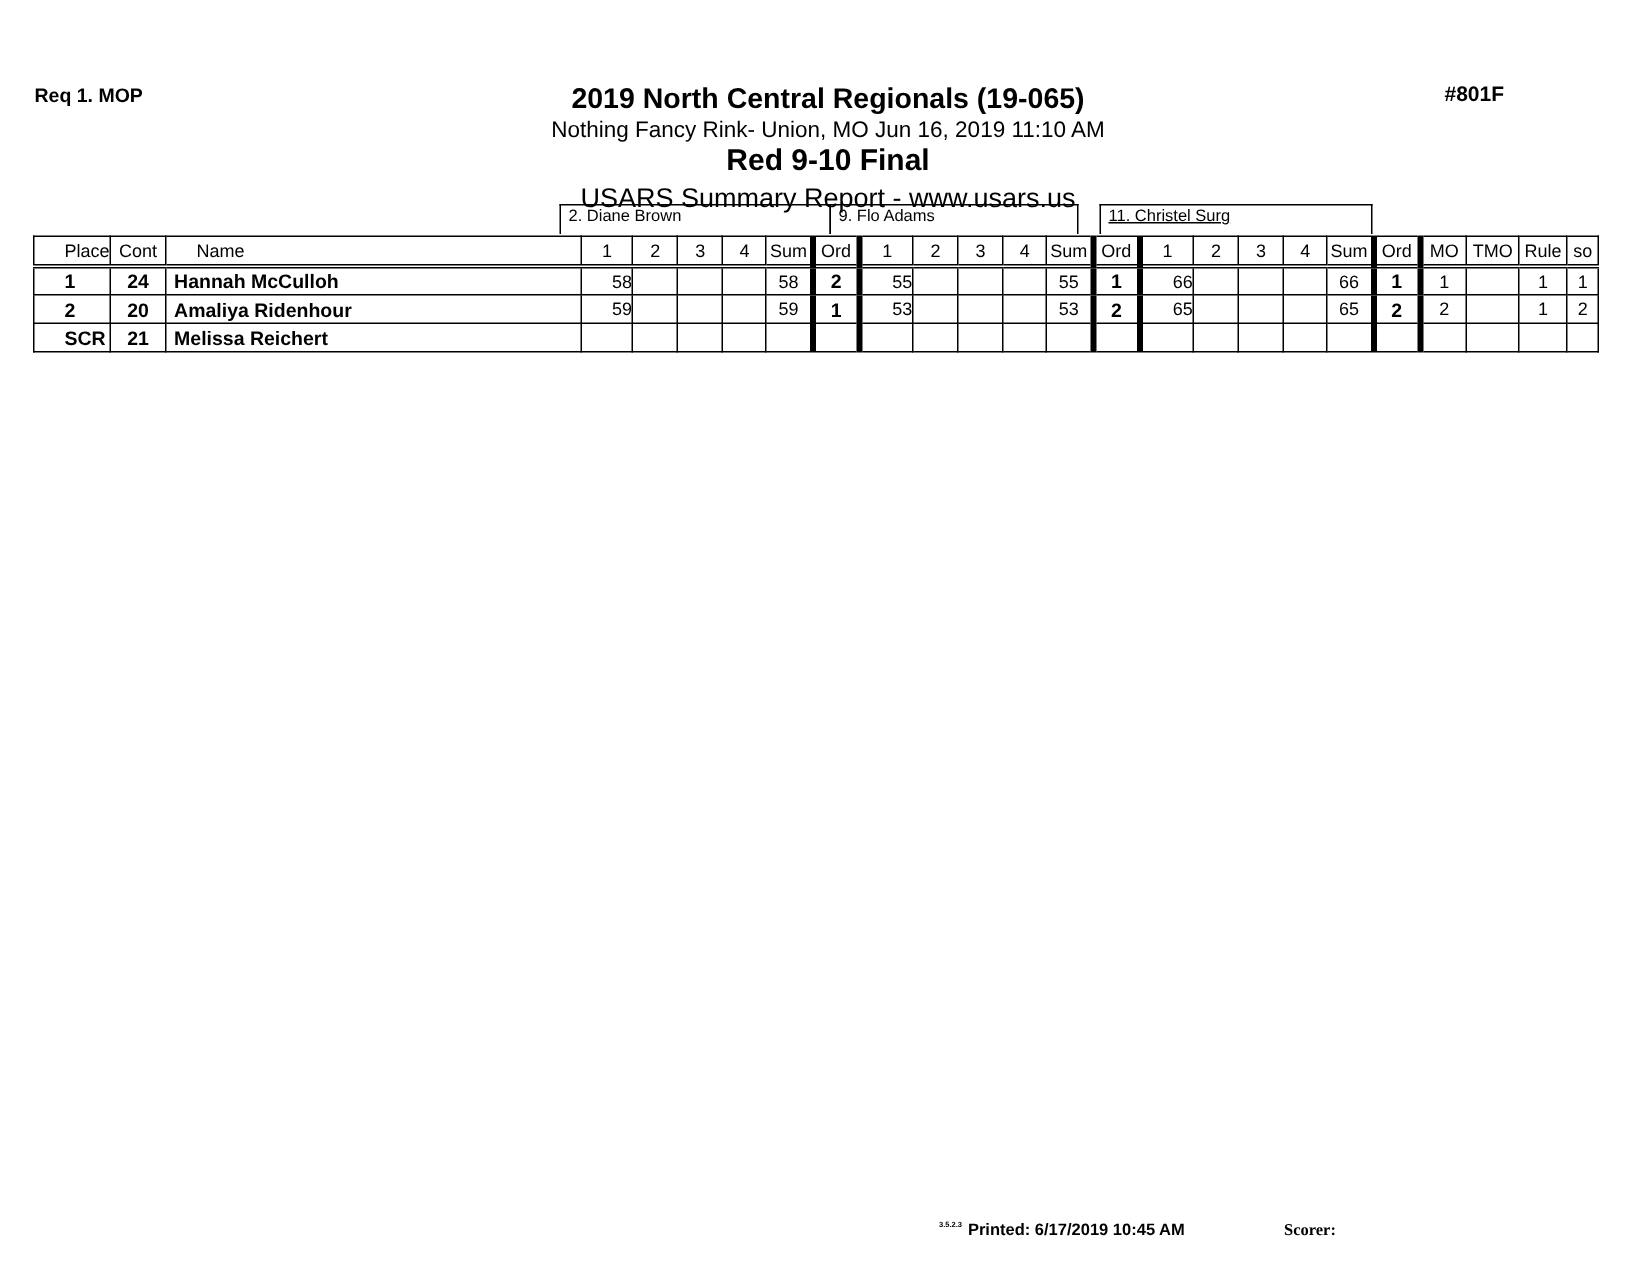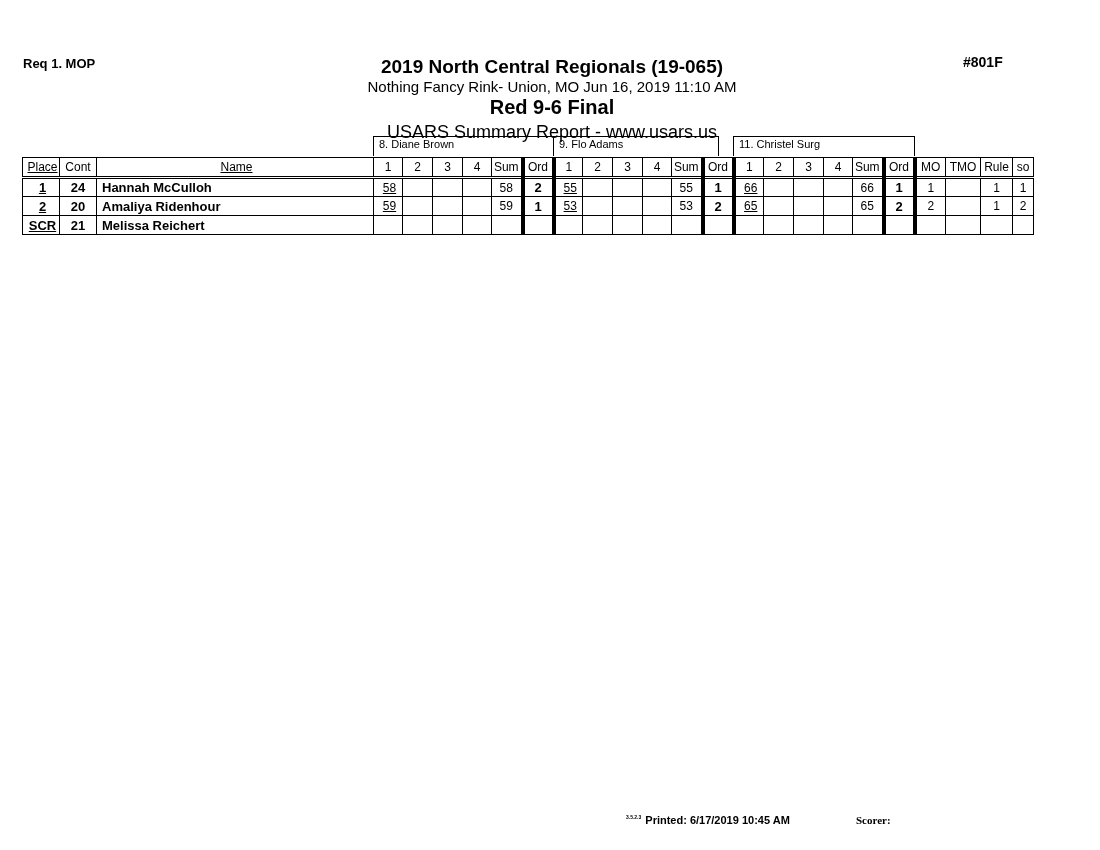--- a/index.html
+++ b/index.html
@@ -15,42 +15,42 @@
   .t4 { top: 90px; font-size: 18px; }
 
   .judge { position: absolute; top: 136px; height: 20px; border: 1px solid #000; border-bottom: none;
            font-size: 11px; line-height: 14px; padding-left: 5px; box-sizing: border-box; }
 
   table.grid { position: absolute; left: 22px; top: 157px; border-collapse: collapse;
                table-layout: fixed; font-size: 12px; }
   table.grid td { border: 1px solid #000; height: 19px; padding: 0; box-sizing: border-box;
                   text-align: center; overflow: hidden; white-space: nowrap; }
   table.grid tr.head td { height: 20px; border-bottom: 3px double #000; }
-  table.grid td.l { text-align: center; padding-left: 3px; text-decoration: underline; }
+  table.grid td.l { text-align: left; padding-left: 20px; }
   table.grid td.thk { border-right: 4px solid #000; text-align: center; }
   table.grid tr.body td { font-size: 12px; }
   table.grid tr.body td.name { font-weight: bold; font-size: 13px; padding-left: 5px; text-align: left; margin-top: 19px; }
   table.grid tr.body td.bl { font-weight: bold; font-size: 13px; }
 
   .footer { top: 782px; font-size: 11px; font-weight: bold; }
   .ver { font-size: 5px; vertical-align: top; margin-right: 4px; }
 </style>
 </head>
 <body>
 
 <div class="abs req">Req  1.  MOP</div>
 <div class="abs num">#801F</div>
 <div class="abs hdr t1">2019 North Central Regionals (19-065)</div>
 <div class="abs hdr t2">Nothing Fancy Rink- Union, MO  Jun 16, 2019  11:10 AM</div>
-<div class="abs hdr t3">Red 9-6 Final</div>
+<div class="abs hdr t3">Red 9-10 Final</div>
 <div class="abs hdr t4">USARS Summary Report - www.usars.us</div>
 
-<div class="judge" style="left:373px;width:181px;">8.  Diane Brown</div>
+<div class="judge" style="left:373px;width:181px;">2.  Diane Brown</div>
 <div class="judge" style="left:553px;width:166px;">9.  Flo Adams</div>
-<div class="judge" style="left:733px;width:182px;">11.  Christel Surg</div>
+<div class="judge" style="left:733px;width:182px;text-decoration:underline;">11.  Christel Surg</div>
 
 <table class="grid">
   <colgroup>
     <col style="width:37px">
       <col style="width:37px">
       <col style="width:277px">
     <col style="width:29px">
       <col style="width:30px">
       <col style="width:30px">
       <col style="width:29px">

